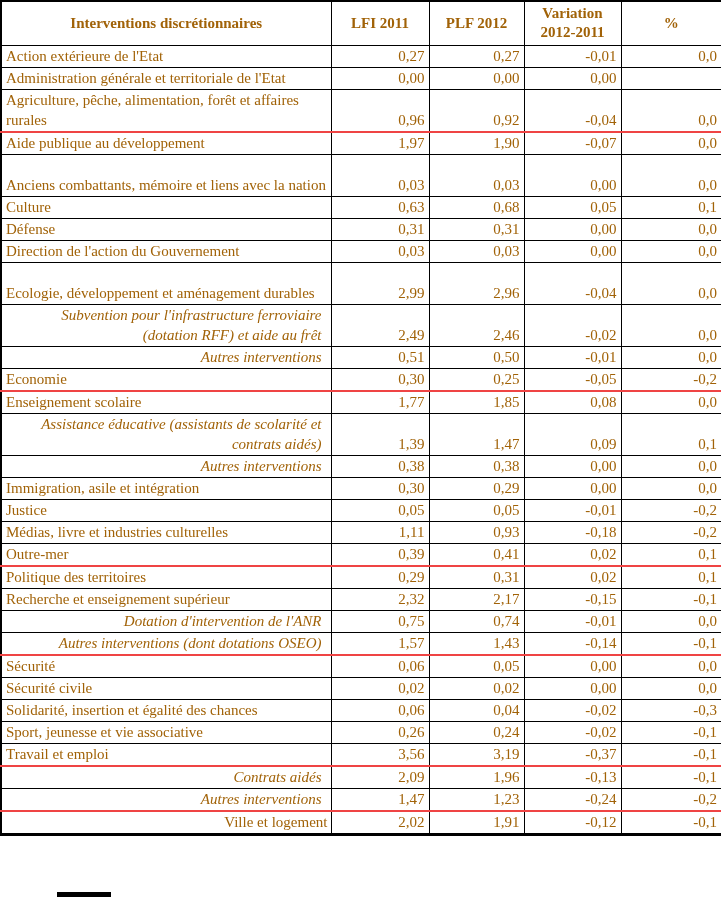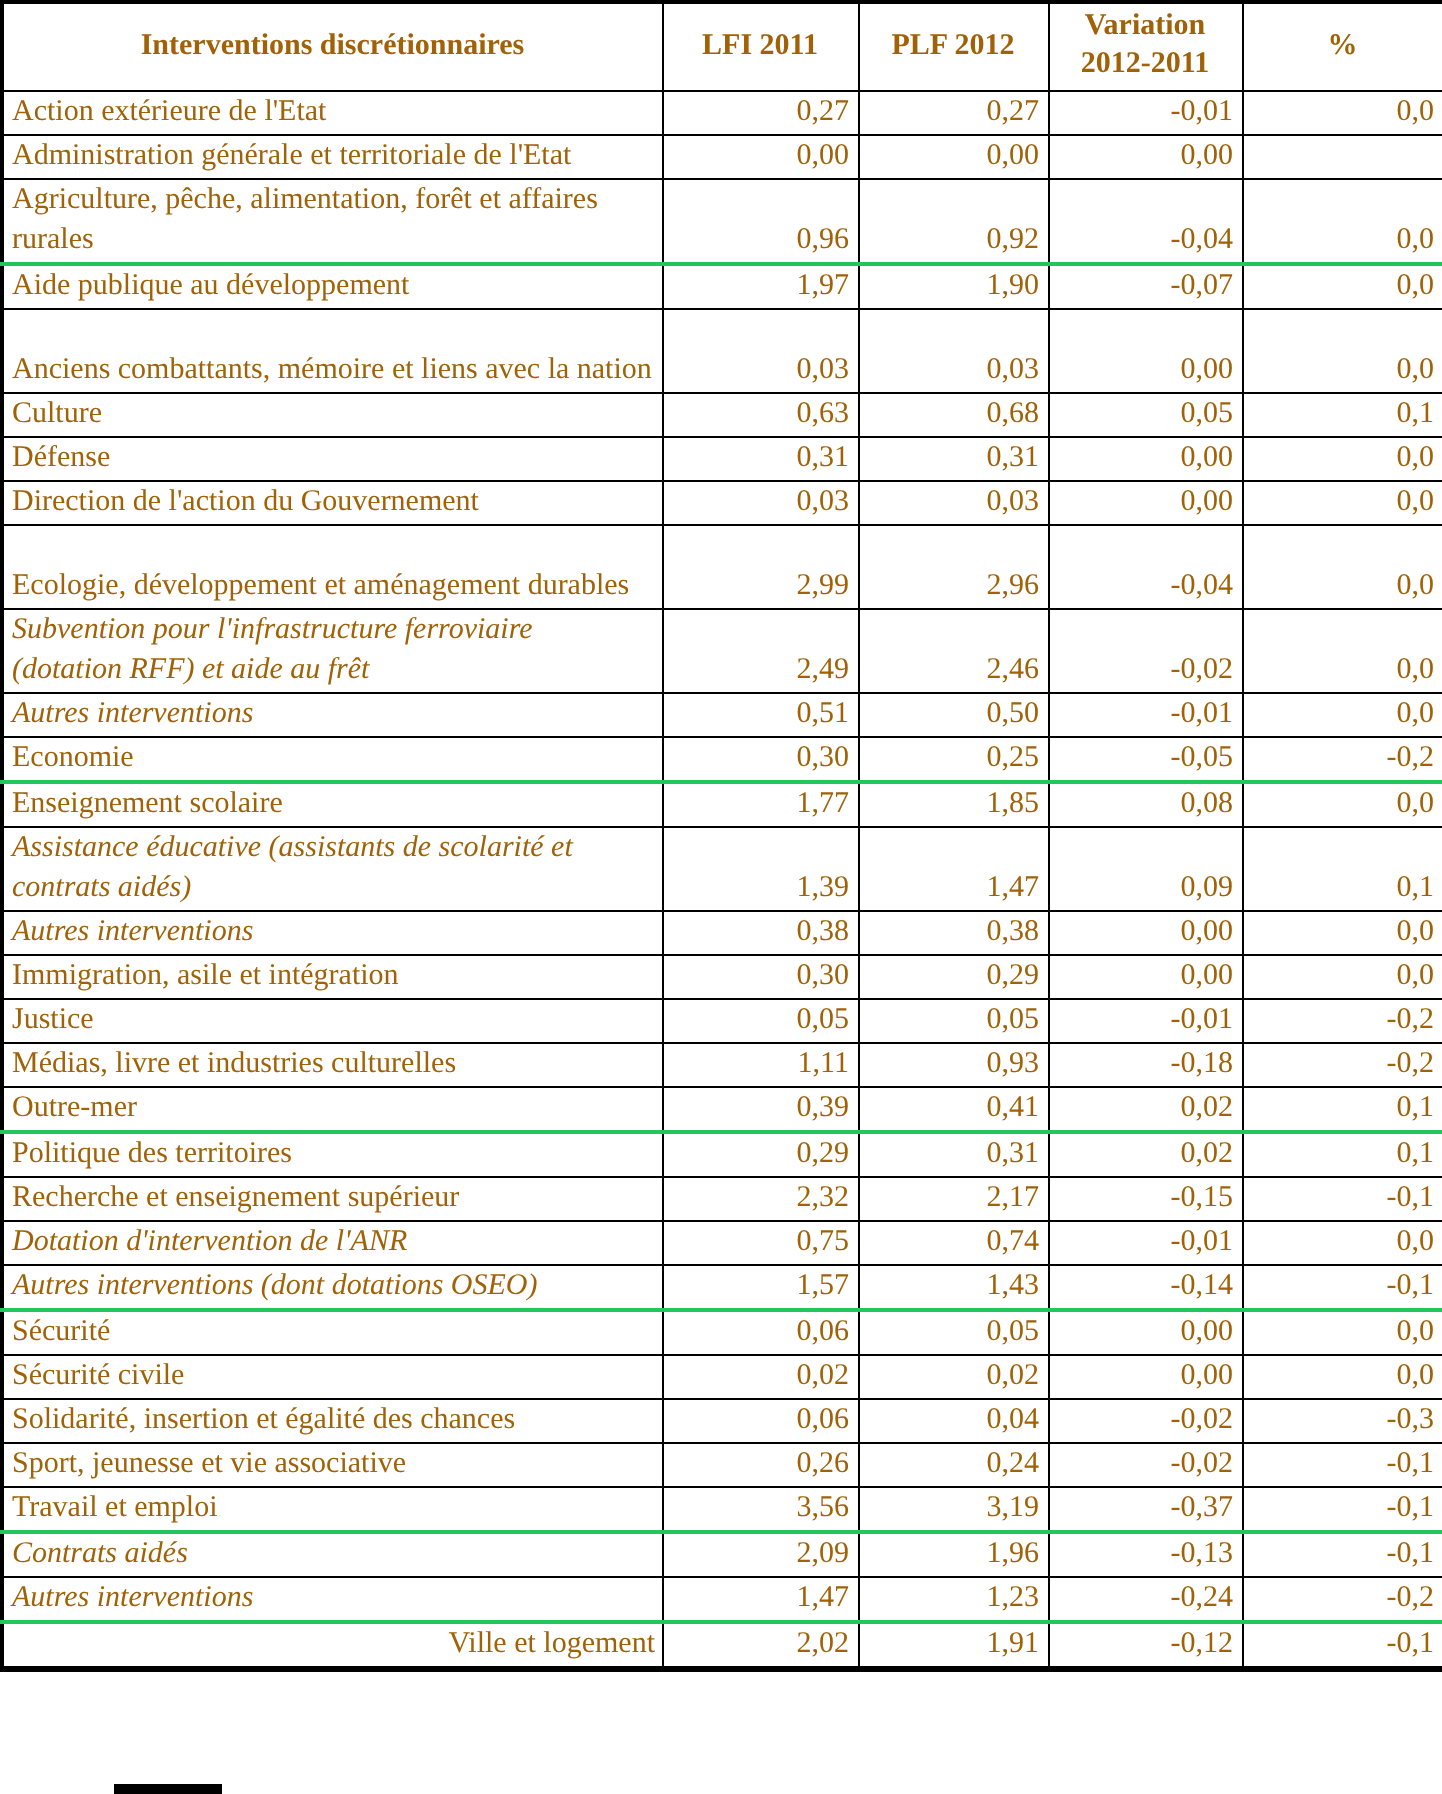--- a/index.html
+++ b/index.html
@@ -42,25 +42,25 @@
     vertical-align: bottom;
     padding: 0 3px 1px 3px;
     overflow: hidden;
   }
   td.label { text-align: left; padding-left: 4px; }
   td.num   { text-align: right; padding-right: 4px; }
 
   tr.h1 { height: 21px; }
   tr.h2 { height: 42px; margin-top: 44px; }
   tr.sub td.label {
-    text-align: left;
+    text-align: right;
     font-style: italic;
     padding-right: 9px;
   }
-  tr.thick-top td { border-top: 2px solid #22c55e; }
+  tr.thick-top td { border-top: 2px solid #ef4444; }
   table.budget tbody tr:last-child td { border-bottom: 3px solid #000; text-align: right; }
 
   .fragment {
     position: absolute;
     left: 57px;
     top: 892px;
     width: 54px;
     height: 5px;
     background: #000000;
   }

